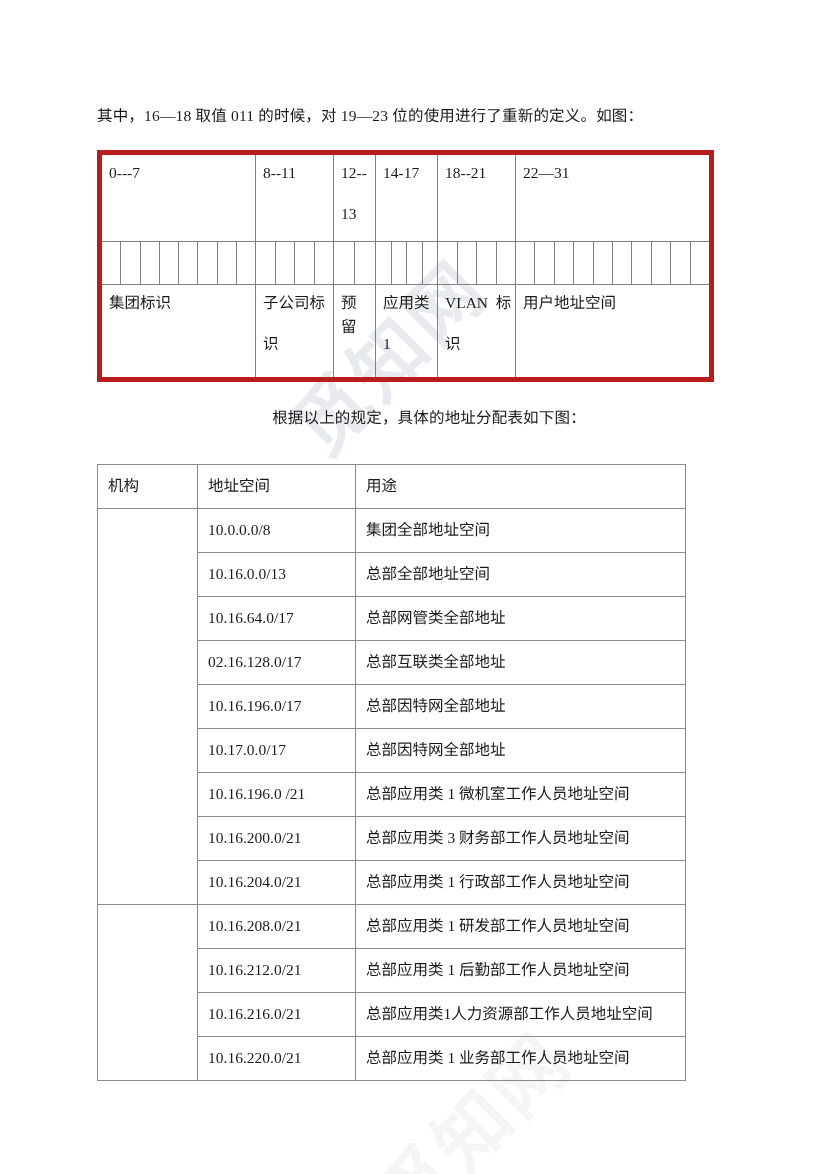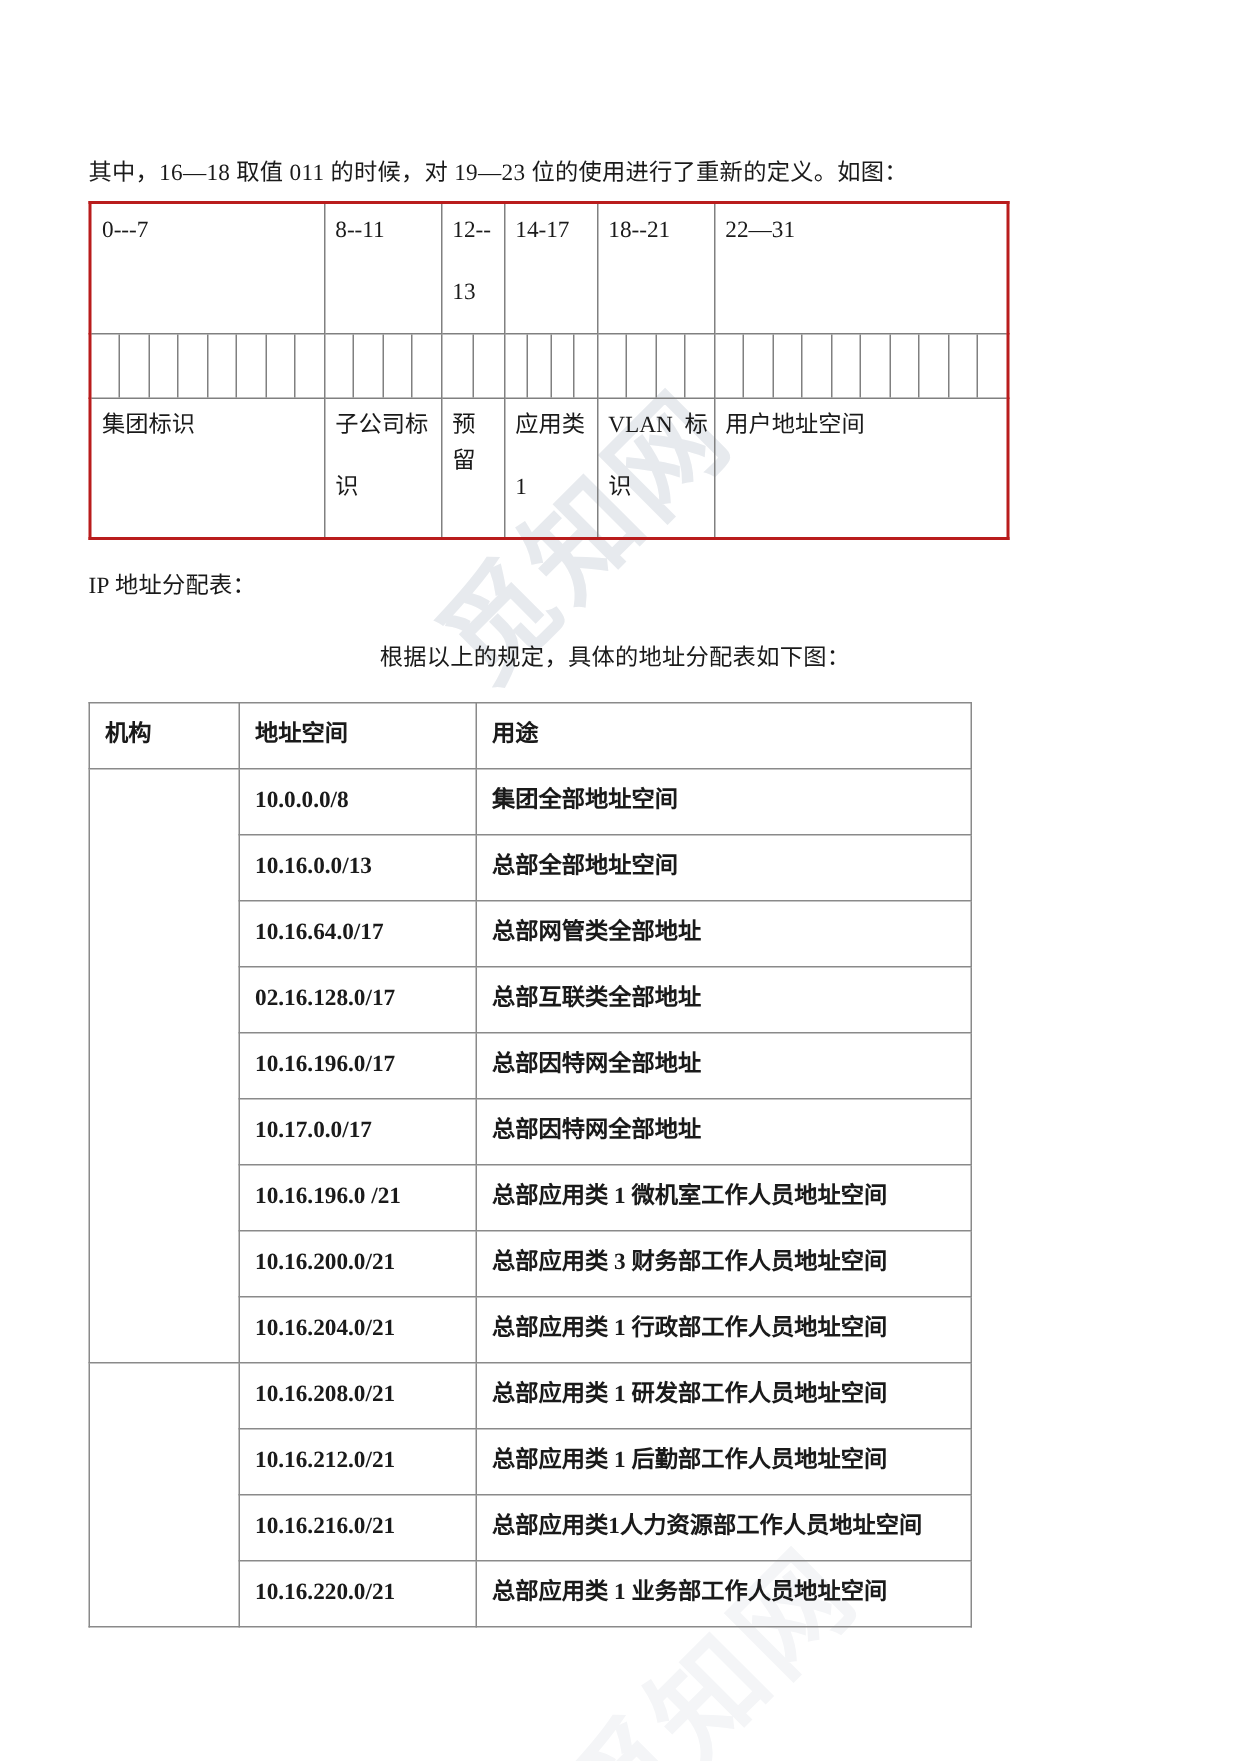--- a/index.html
+++ b/index.html
@@ -56,40 +56,40 @@
     top: 1072px;
     font-size: 74px;
     transform: rotate(-45deg);
     color: #f4f5f7;
   }
 
   
   .content {
     position: relative;
     z-index: 2;
-    padding: 0 100px 0 59px;
+    padding: 0 100px 0 97px;
   }
 
   p.para {
     font-size: 15.5px;
     line-height: 1.5;
     margin: 0;
     letter-spacing: 0.012em;
   }
   .para-intro { padding-top: 104px; }
   .para-label { padding-top: 19px; }
   .para-lead  { padding-top: 24px; text-indent: 2em; text-align: center; }
 
   
   .bitfield-table {
-    margin-top: 7px;
+    margin-top: 23px;
     border-collapse: collapse;
     table-layout: fixed;
     width: 612px;
-    border: 2px solid #b91c1c;
+    border: 5px solid #b91c1c;
   }
   .bitfield-table td {
     border: 1px solid #808080;
     font-size: 15.5px;
     line-height: 1.55;
     padding: 6px 7px 8px 7px;
     vertical-align: top;
     word-break: break-all;
   }
   .bitfield-table tr.row-range td { height: 72px; }
@@ -107,26 +107,25 @@
   }
   .bit-strip .bit {
     flex: 1 1 0;
     border-right: 1px solid #808080;
     height: 100%;
   }
   .bit-strip .bit:last-child { border-right: none; }
 
   
   .alloc-table {
-    margin-top: 18px;
+    margin-top: 34px;
     border-collapse: collapse;
     table-layout: fixed;
     width: 588px;
     border: 1px solid #808080;
-    font-weight: bold;
   }
   .alloc-table td {
     border: 1px solid #8a8a8a;
     font-size: 15.5px;
     line-height: 1.5;
     padding: 9px 10px 10px 10px;
     vertical-align: middle;
     height: 24px;
     white-space: nowrap;
   }
@@ -244,21 +243,20 @@
           </td>
           <td>
             <div style="white-space:pre">VLAN  标</div>
             <div style="margin-top:17px">识</div>
           </td>
           <td>用户地址空间</td>
         </tr>
       </tbody>
     </table>
 
-    <p class="para para-label">IP 地址分配表：</p>
 
     <p class="para para-lead">根据以上的规定，具体的地址分配表如下图：</p>
 
     <table class="alloc-table">
       <colgroup>
         <col class="col-org">
         <col class="col-space">
         <col class="col-use">
       </colgroup>
       <tbody id="alloc-tbody">

